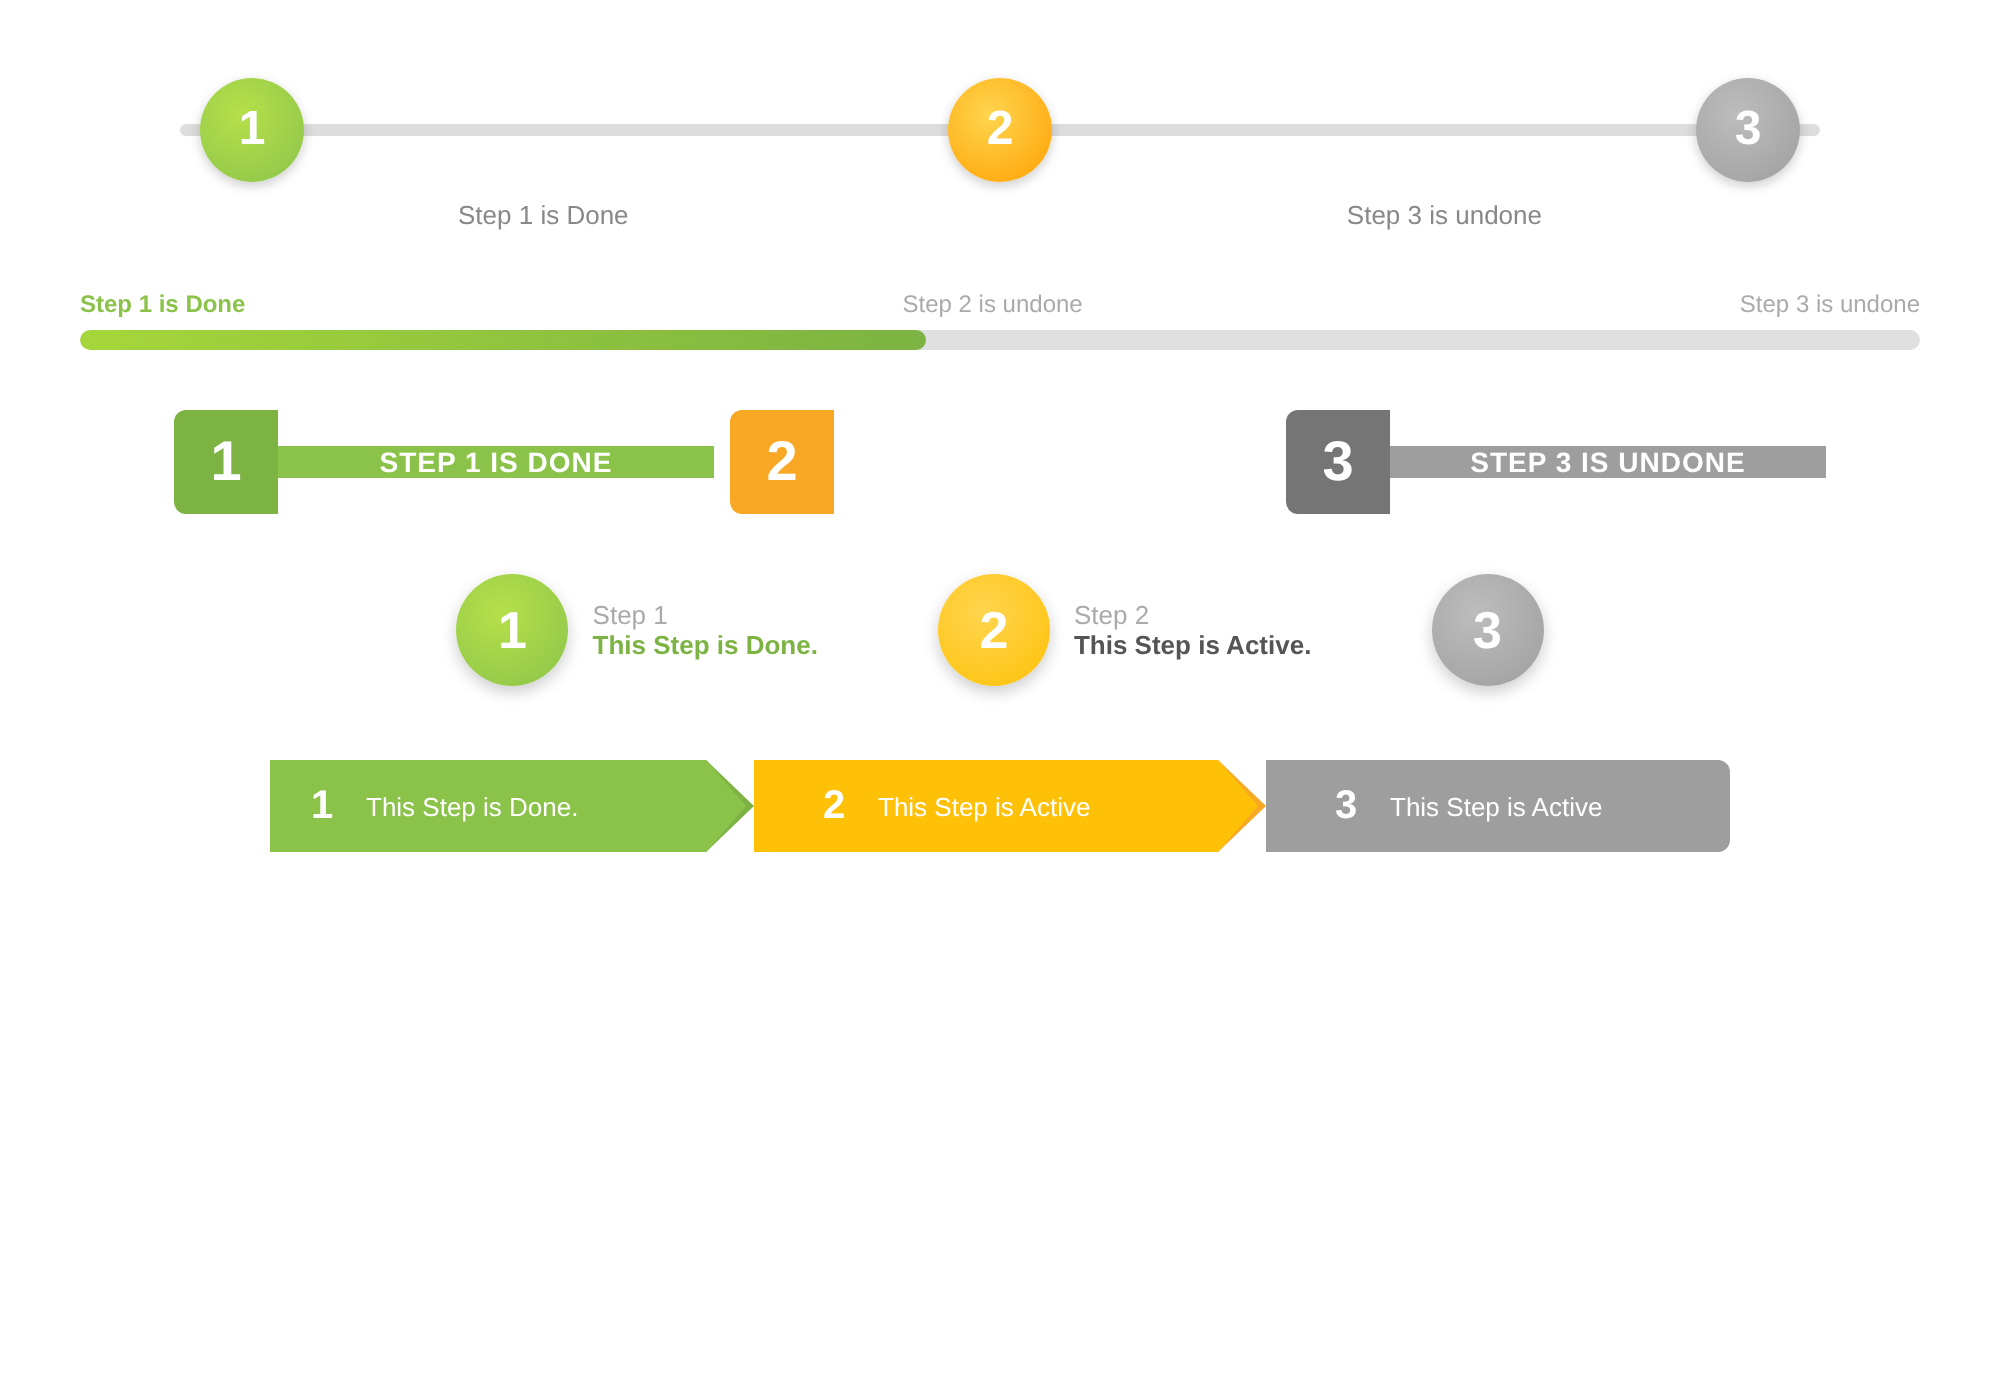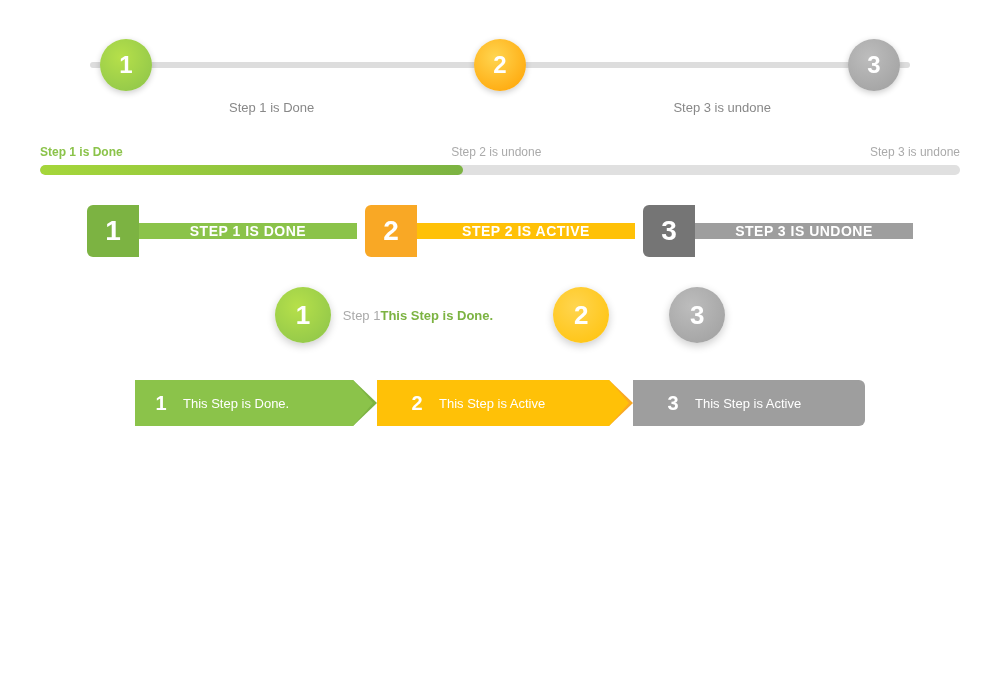--- a/index.html
+++ b/index.html
@@ -223,20 +223,21 @@
       box-shadow: 0 3px 8px rgba(0,0,0,0.2);
     }
 
     .icon-circle.undone {
       background: radial-gradient(circle at 40% 35%, #bdbdbd, #9e9e9e);
       box-shadow: 0 3px 8px rgba(0,0,0,0.2);
     }
 
     .icon-info {
       display: flex;
+      flex-direction: column;
     }
 
     .icon-info .step-title {
       font-size: 13px;
       color: #aaa;
     }
 
     .icon-info .step-desc {
       font-size: 13px;
       font-weight: bold;
@@ -357,41 +358,44 @@
     </div>
   </div>
 
   <div class="section3">
     <div class="btn-step done">
       <div class="btn-num">1</div>
       <div class="btn-text">STEP 1 IS DONE</div>
     </div>
     <div class="btn-step active">
       <div class="btn-num">2</div>
-      <div class="btn-text">STEP 2 IS ACTIVE</div>
     </div>
     <div class="btn-step undone">
       <div class="btn-num">3</div>
       <div class="btn-text">STEP 3 IS UNDONE</div>
     </div>
   </div>
 
   <div class="section4">
     <div class="icon-step">
       <div class="icon-circle done">
         <span>1</span>
       </div>
       <div class="icon-info">
         <span class="step-title">Step 1</span>
         <span class="step-desc done">This Step is Done.</span>
       </div>
     </div>
     <div class="icon-step">
       <div class="icon-circle active">
         <span>2</span>
+      </div>
+      <div class="icon-info">
+        <span class="step-title">Step 2</span>
+        <span class="step-desc active">This Step is Active.</span>
       </div>
     </div>
     <div class="icon-step">
       <div class="icon-circle undone">
         <span>3</span>
       </div>
     </div>
   </div>
 
   <div class="section5">

